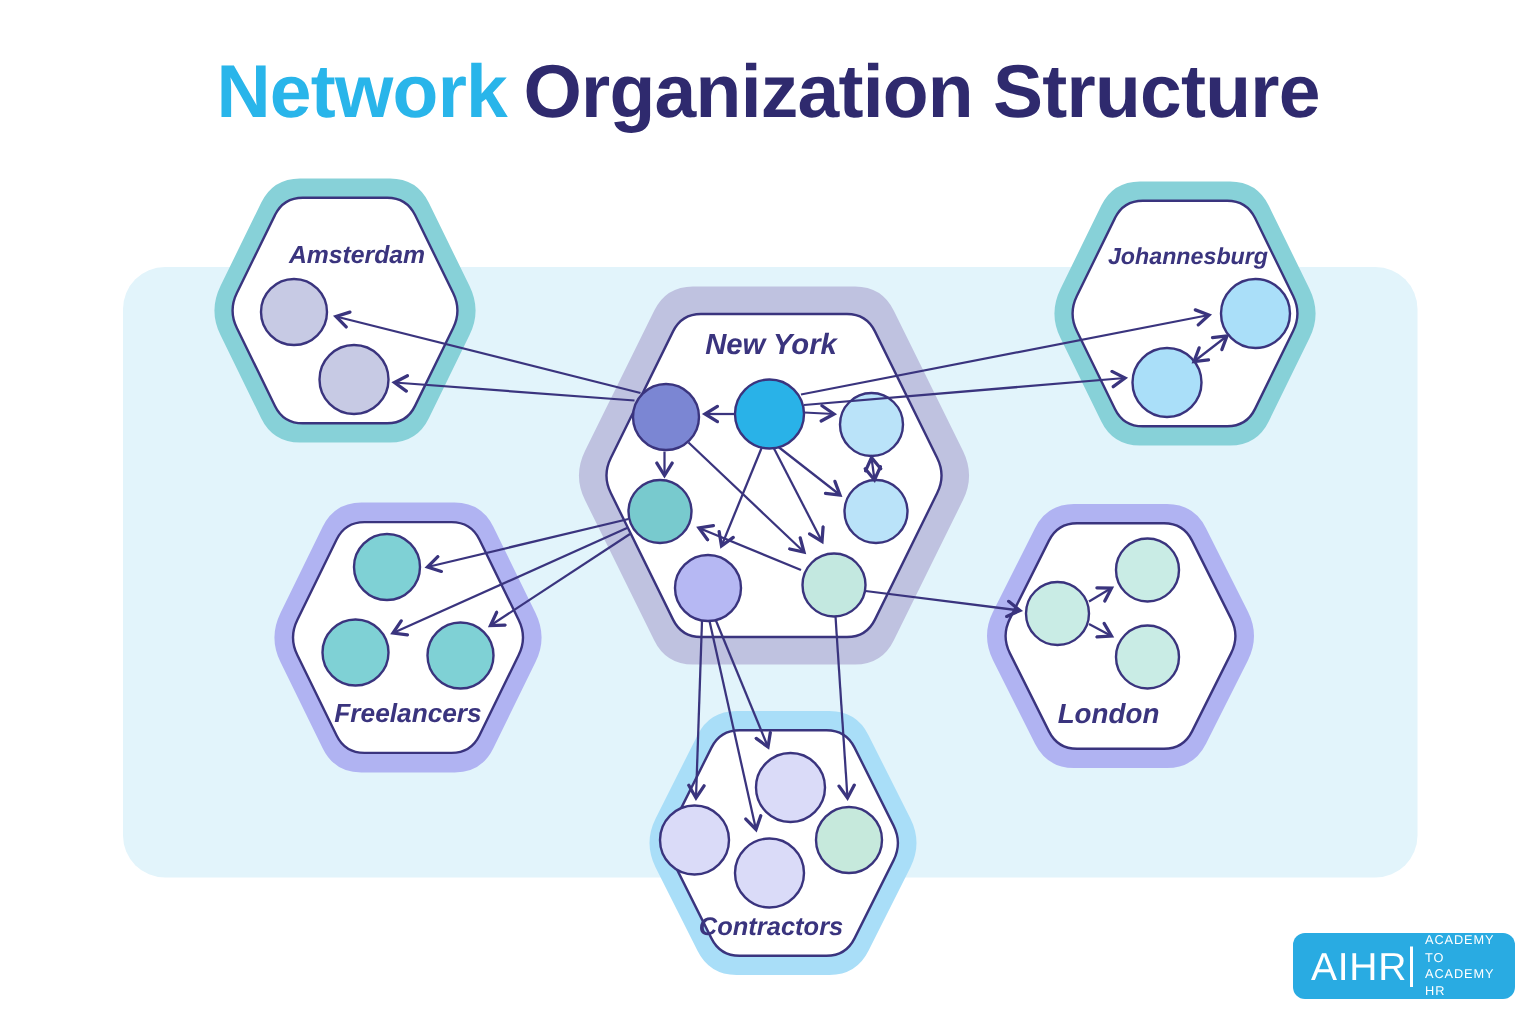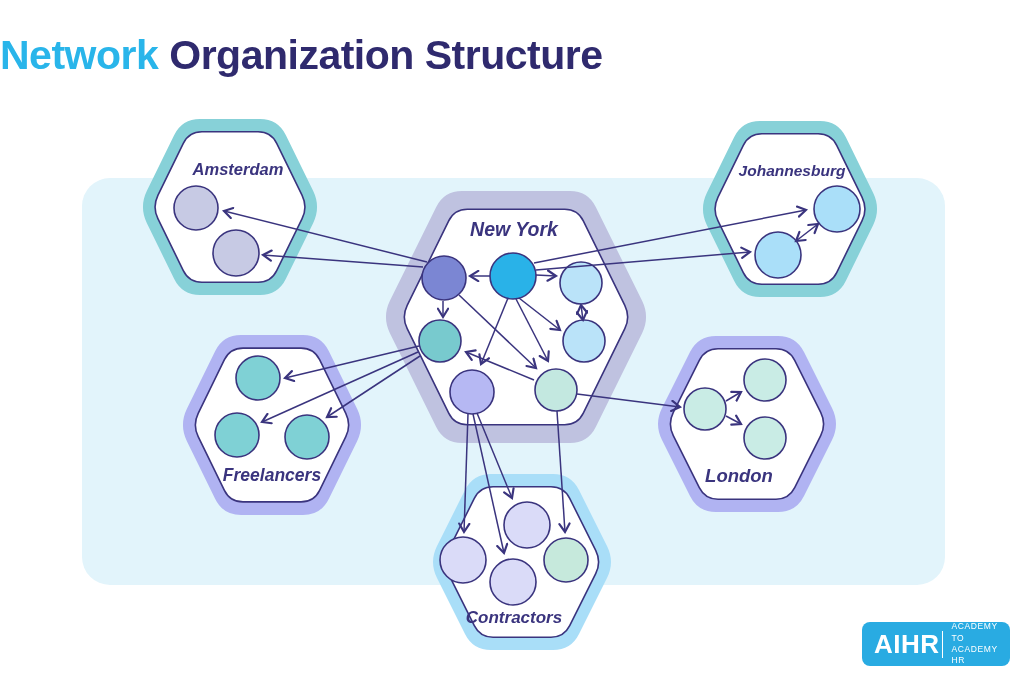--- a/index.html
+++ b/index.html
@@ -5,36 +5,36 @@
   html,body{margin:0;padding:0;}
   body{
     width:1024px;height:680px;position:relative;overflow:hidden;
     background:#ffffff;font-family:"Liberation Sans", sans-serif;
   }
   .panel{
     position:absolute;left:82px;top:178px;width:863px;height:407px;
     border-radius:28px;
   }
   .title{
-    position:absolute;left:0;top:32px;width:1024px;
-    font-size:41px;font-weight:bold;letter-spacing:-0.5px;
+    position:absolute;left:0;top:32px;width:1024px;text-align:center;
+    font-size:50px;font-weight:bold;letter-spacing:-0.5px;
   }
   .title .hl{margin-right:11px;}
   svg.diagram{position:absolute;left:0;top:0;}
   .hex-label{
     font-family:"Liberation Sans", sans-serif;
     font-style:italic;font-weight:bold;
   }
   .badge{
     position:absolute;left:862px;top:622px;width:148px;height:44px;
     border-radius:8px;display:flex;align-items:center;justify-content:center;
     color:#ffffff;
   }
   .badge .brand{
-    font-size:26px;font-weight:bold;letter-spacing:0.5px;line-height:1;
+    font-size:26px;font-weight:normal;letter-spacing:0.5px;line-height:1;
     padding-right:2px;
     margin-left:12px;
   }
   .badge .divider{width:2px;height:27px;background:#ffffff;}
   .badge .tagline{
     padding-left:8px;font-size:8.5px;font-weight:normal;letter-spacing:0.6px;
     line-height:1.35;
   }
 </style>
 </head>

